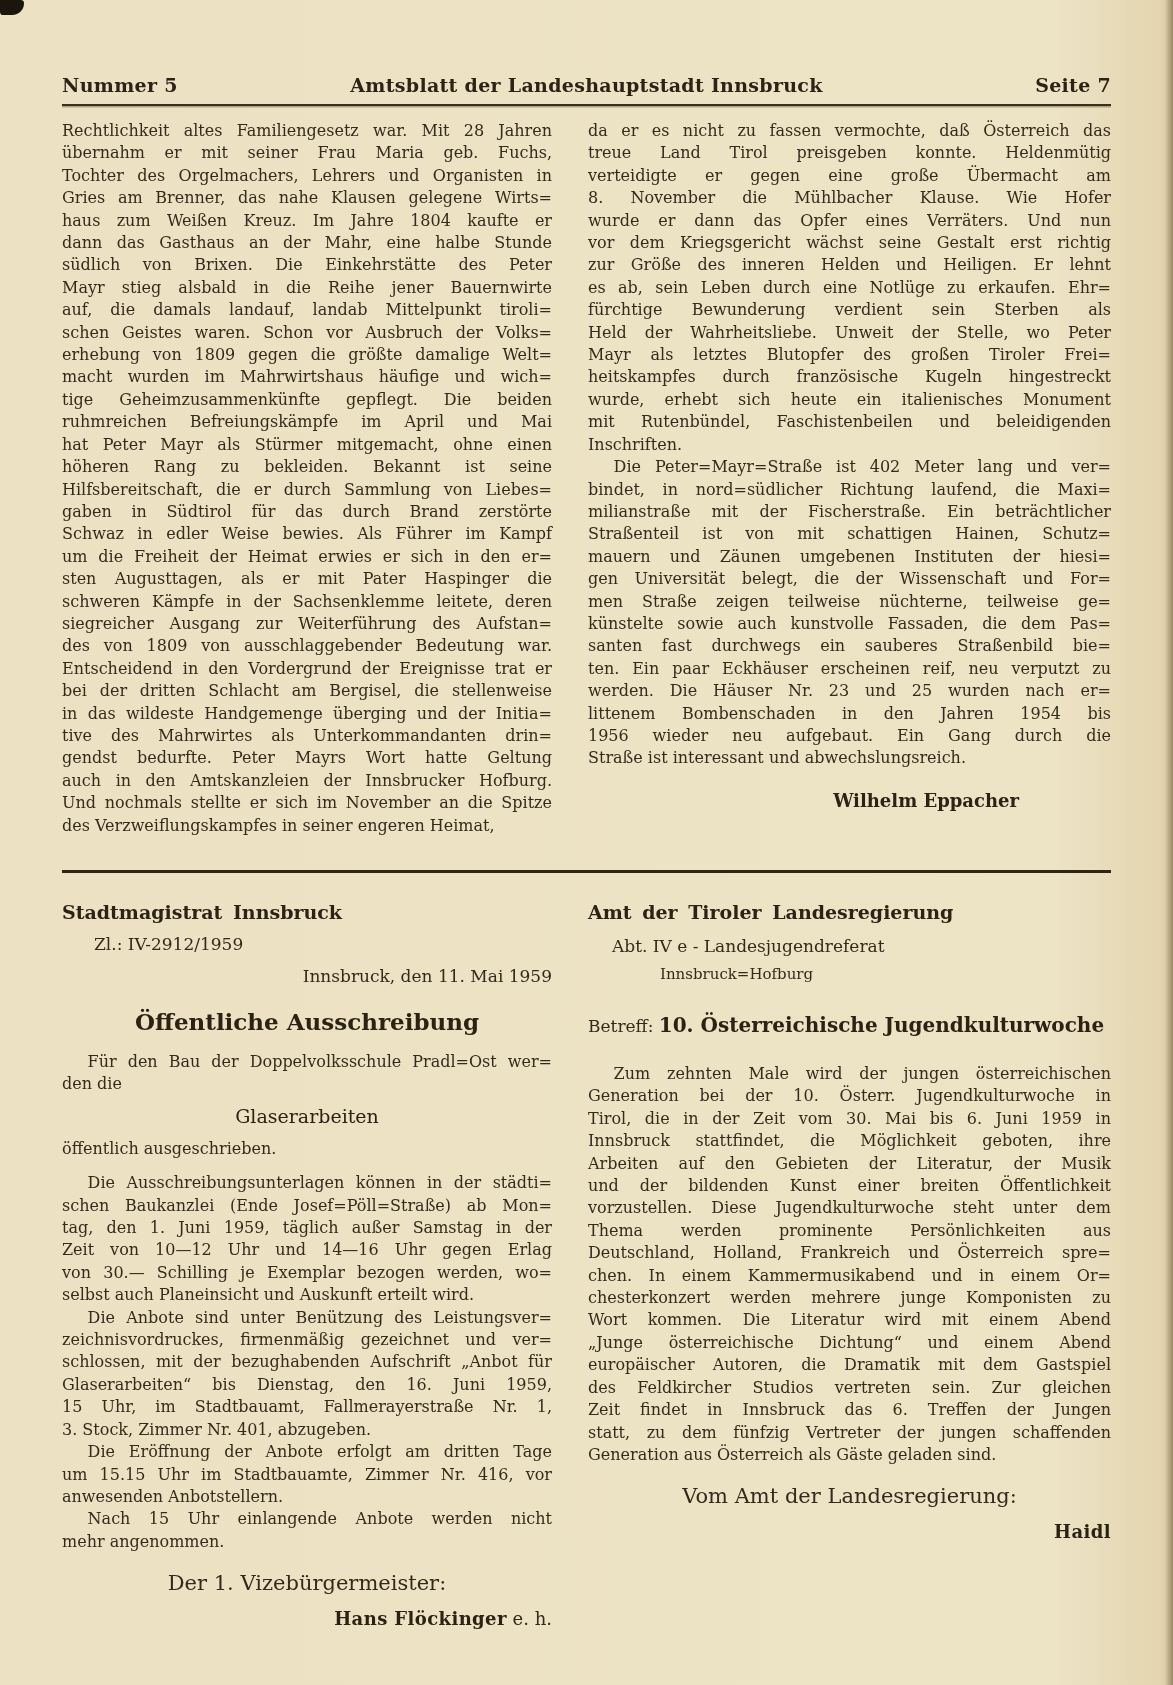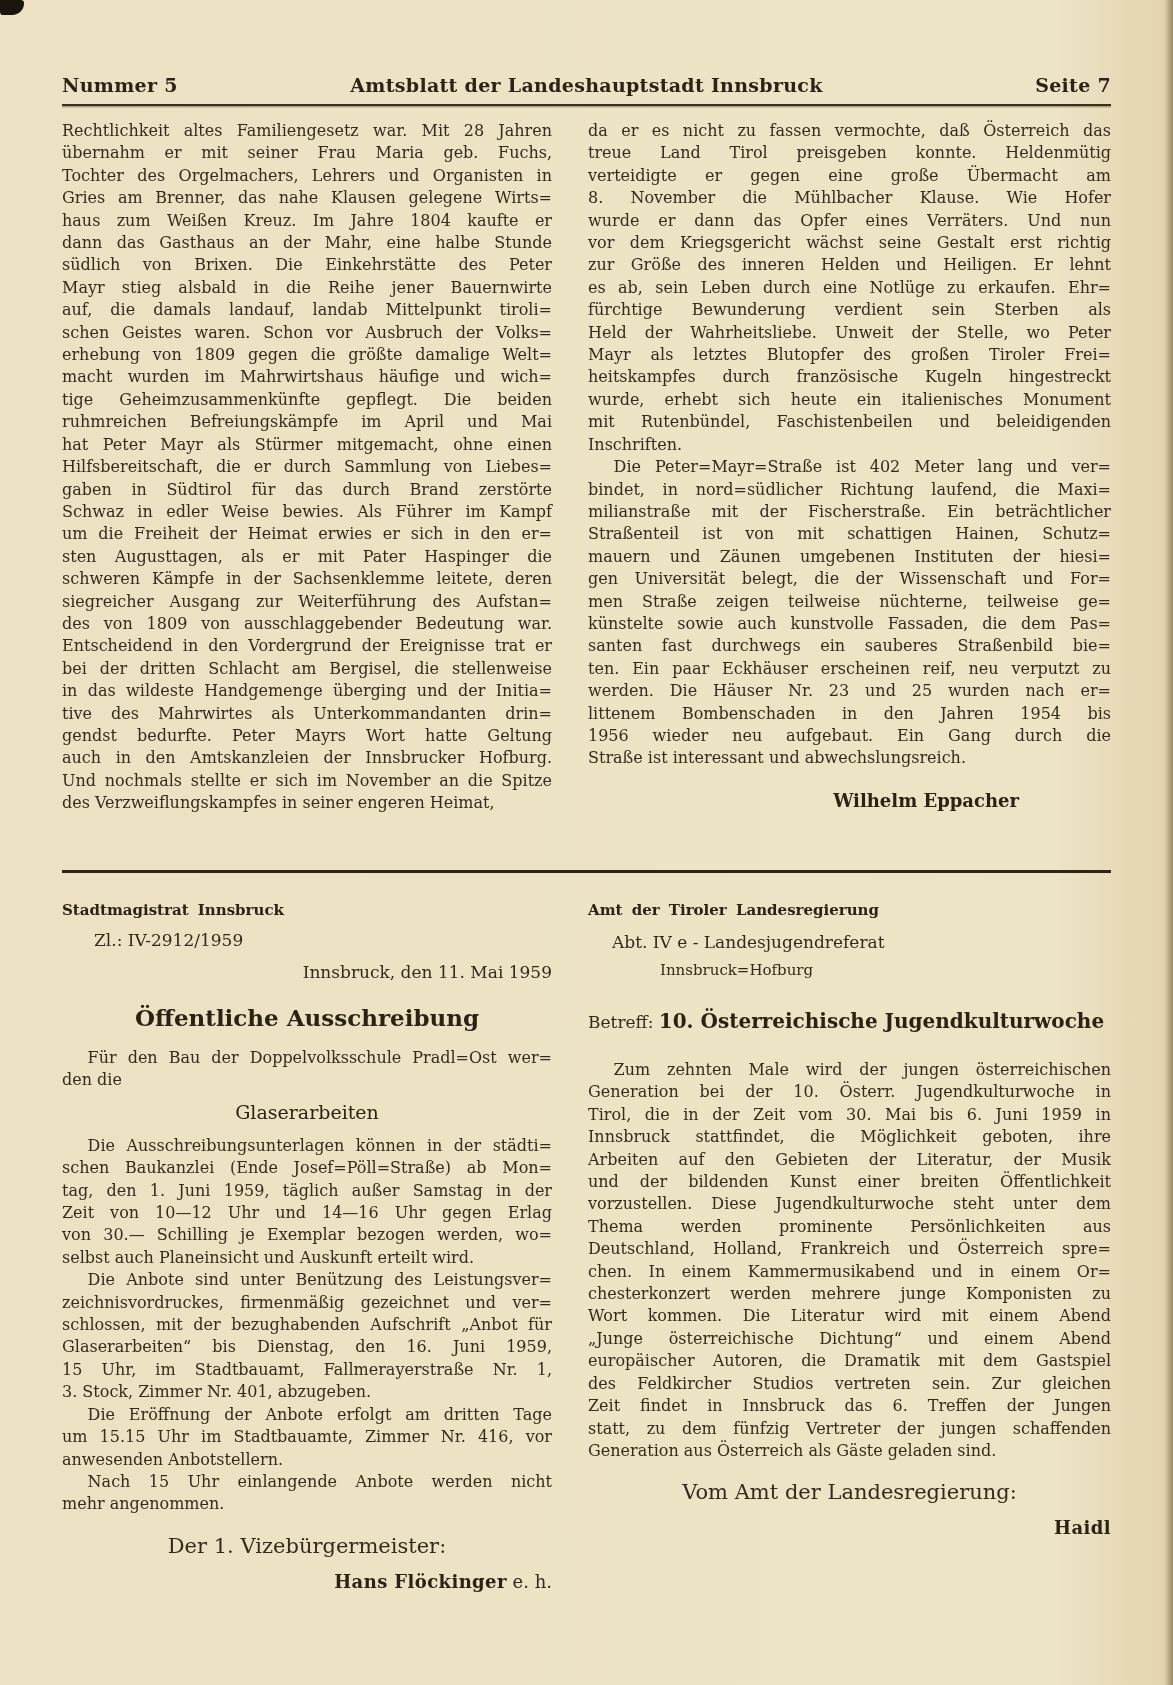--- a/index.html
+++ b/index.html
@@ -44,21 +44,21 @@
 
   .signature{
     margin-top:20px;padding-right:92px;
     text-align:right;font-weight:bold;font-size:18px;color:#2c2316;
   }
 
   .section-rule{margin:6px 62px 0 62px;border-top:3px solid #2e2515;}
 
   .cols.bottom{padding-top:28px;}
 
-  .office{font-weight:bold;font-size:15px;color:#2c2316;word-spacing:4px;}
+  .office{font-weight:bold;font-size:19px;color:#2c2316;word-spacing:4px;}
   .file-no{margin-top:11px;padding-left:32px;font-size:17px;}
   .dateline{margin-top:12px;text-align:right;font-size:17px;}
   .big-head{margin-top:22px;margin-bottom:16px;text-align:center;font-weight:bold;font-size:23px;color:#2b2214;}
   .mid-head{margin:9px 0 11px 0;text-align:center;font-weight:normal;font-size:19px;color:#2b2214;}
   .plain-line{font-size:16px;line-height:22.4px;}
   .dept{margin-top:13px;padding-left:24px;font-size:17px;}
   .loc{margin-top:9px;padding-left:72px;font-size:15px;}
   .betreff{margin-top:30px;font-size:17px;}
   .betreff b{font-size:20px;font-weight:bold;color:#2b2214;}
   .body-block{margin-top:12px;}
@@ -92,20 +92,21 @@
           <div class="tline">dann das Gasthaus an der Mahr, eine halbe Stunde</div>
           <div class="tline">südlich von Brixen. Die Einkehrstätte des Peter</div>
           <div class="tline">Mayr stieg alsbald in die Reihe jener Bauernwirte</div>
           <div class="tline">auf, die damals landauf, landab Mittelpunkt tiroli=</div>
           <div class="tline">schen Geistes waren. Schon vor Ausbruch der Volks=</div>
           <div class="tline">erhebung von 1809 gegen die größte damalige Welt=</div>
           <div class="tline">macht wurden im Mahrwirtshaus häufige und wich=</div>
           <div class="tline">tige Geheimzusammenkünfte gepflegt. Die beiden</div>
           <div class="tline">ruhmreichen Befreiungskämpfe im April und Mai</div>
           <div class="tline">hat Peter Mayr als Stürmer mitgemacht, ohne einen</div>
+          <div class="tline">höheren Rang zu bekleiden. Bekannt ist seine</div>
           <div class="tline">Hilfsbereitschaft, die er durch Sammlung von Liebes=</div>
           <div class="tline">gaben in Südtirol für das durch Brand zerstörte</div>
           <div class="tline">Schwaz in edler Weise bewies. Als Führer im Kampf</div>
           <div class="tline">um die Freiheit der Heimat erwies er sich in den er=</div>
           <div class="tline">sten Augusttagen, als er mit Pater Haspinger die</div>
           <div class="tline">schweren Kämpfe in der Sachsenklemme leitete, deren</div>
           <div class="tline">siegreicher Ausgang zur Weiterführung des Aufstan=</div>
           <div class="tline">des von 1809 von ausschlaggebender Bedeutung war.</div>
           <div class="tline">Entscheidend in den Vordergrund der Ereignisse trat er</div>
           <div class="tline">bei der dritten Schlacht am Bergisel, die stellenweise</div>
@@ -165,20 +166,21 @@
       <div class="file-no">Zl.: IV-2912/1959</div>
       <div class="dateline">Innsbruck, den 11. Mai 1959</div>
       <div class="big-head">Öffentliche Ausschreibung</div>
       <div>
           <div class="para">
             <div class="tline ind">Für den Bau der Doppelvolksschule Pradl=Ost wer=</div>
             <div class="tline plast">den die</div>
           </div>
         </div>
       <div class="mid-head">Glaserarbeiten</div>
+      <div class="plain-line">öffentlich ausgeschrieben.</div>
       <div class="body-block">
           <div class="para">
             <div class="tline ind">Die Ausschreibungsunterlagen können in der städti=</div>
             <div class="tline">schen Baukanzlei (Ende Josef=Pöll=Straße) ab Mon=</div>
             <div class="tline">tag, den 1. Juni 1959, täglich außer Samstag in der</div>
             <div class="tline">Zeit von 10—12 Uhr und 14—16 Uhr gegen Erlag</div>
             <div class="tline">von 30.— Schilling je Exemplar bezogen werden, wo=</div>
             <div class="tline plast">selbst auch Planeinsicht und Auskunft erteilt wird.</div>
           </div>
           <div class="para">

